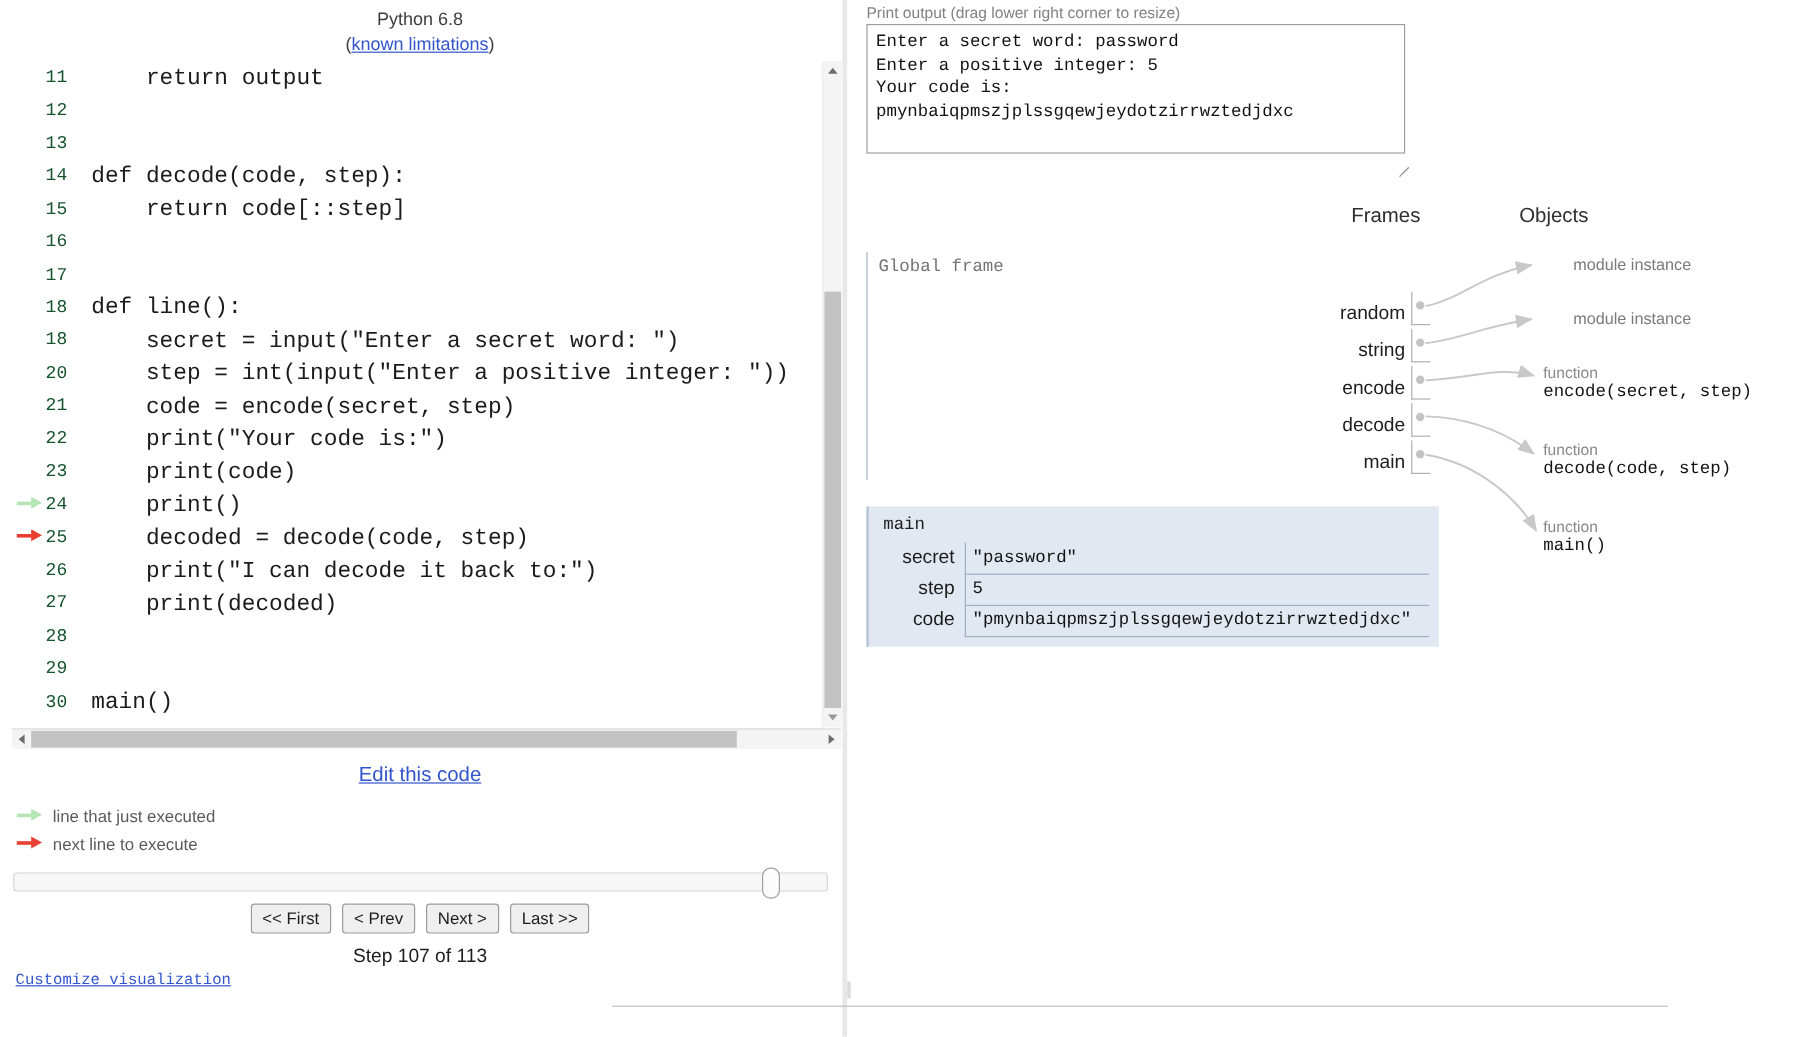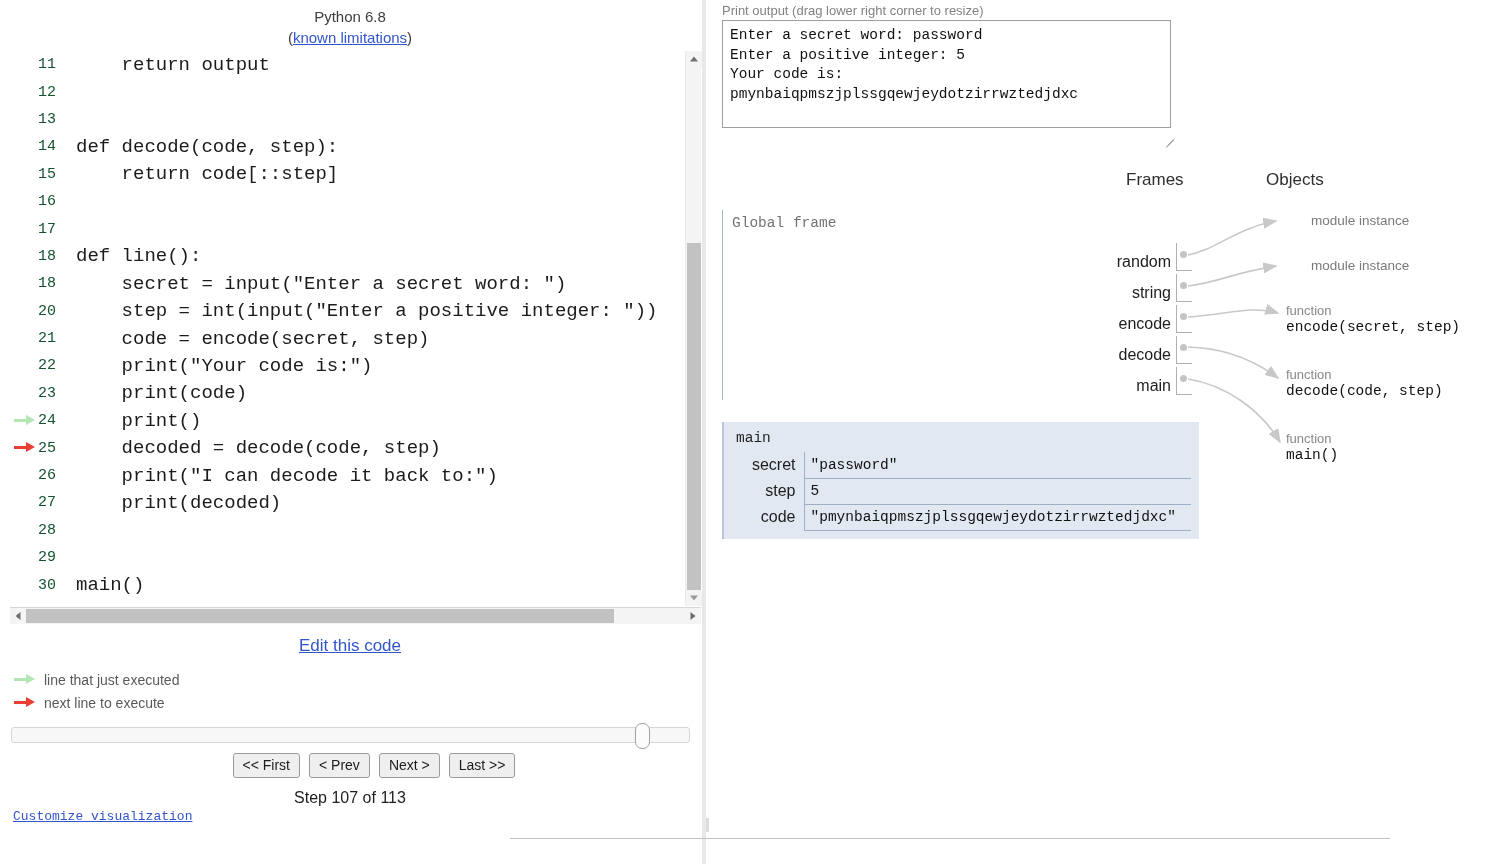--- a/index.html
+++ b/index.html
@@ -140,21 +140,21 @@
     background: #f7f7f7; border: 1px solid #d6d6d6; border-radius: 3px;
   }
   #step-slider .slider-thumb {
     position: absolute; left: 623px; top: -5px; width: 15px; height: 26px;
     background: #fcfcfc; border: 1px solid #a0a0a0; border-radius: 7px;
   }
 
   
   .btn-row {
     position: absolute; left: 0; top: 753px; width: 700px;
-    display: flex; justify-content: center; gap: 9px; margin-left: 24px;
+    display: flex; justify-content: center; gap: 9px;
   }
   .btn-row button {
     font-family: "Liberation Sans", sans-serif; font-size: 14px;
     color: #1c1c1c; background: #efefef;
     border: 1px solid #9b9b9b; border-radius: 3px;
     padding: 3px 9px; cursor: pointer; line-height: 17px;
   }
 
   .step-label {
     position: absolute; left: 0; top: 789px; width: 700px;

